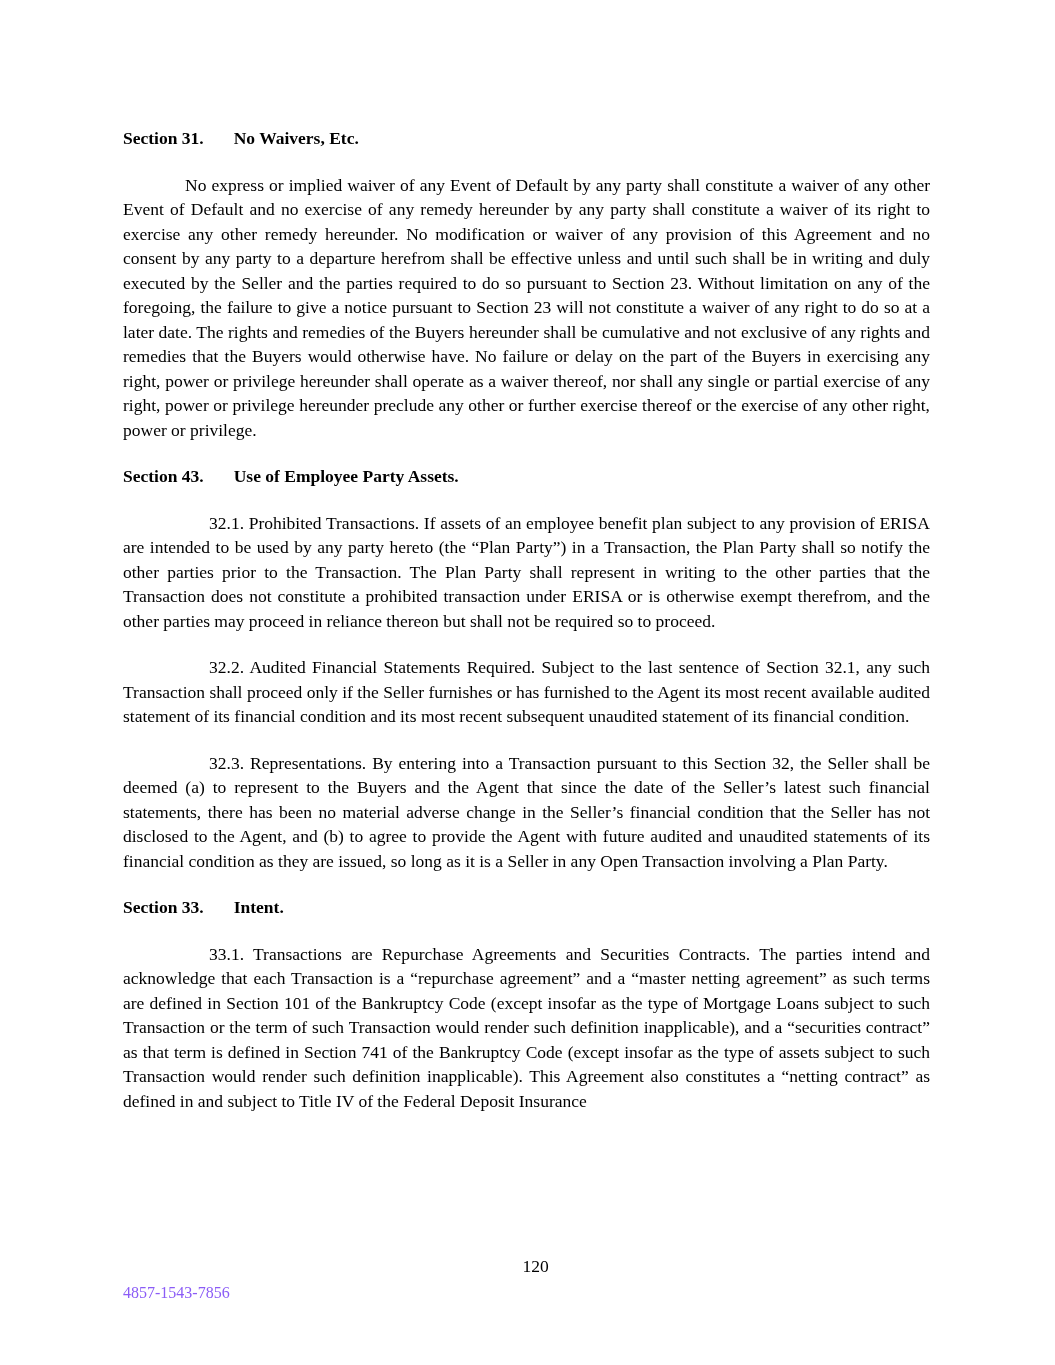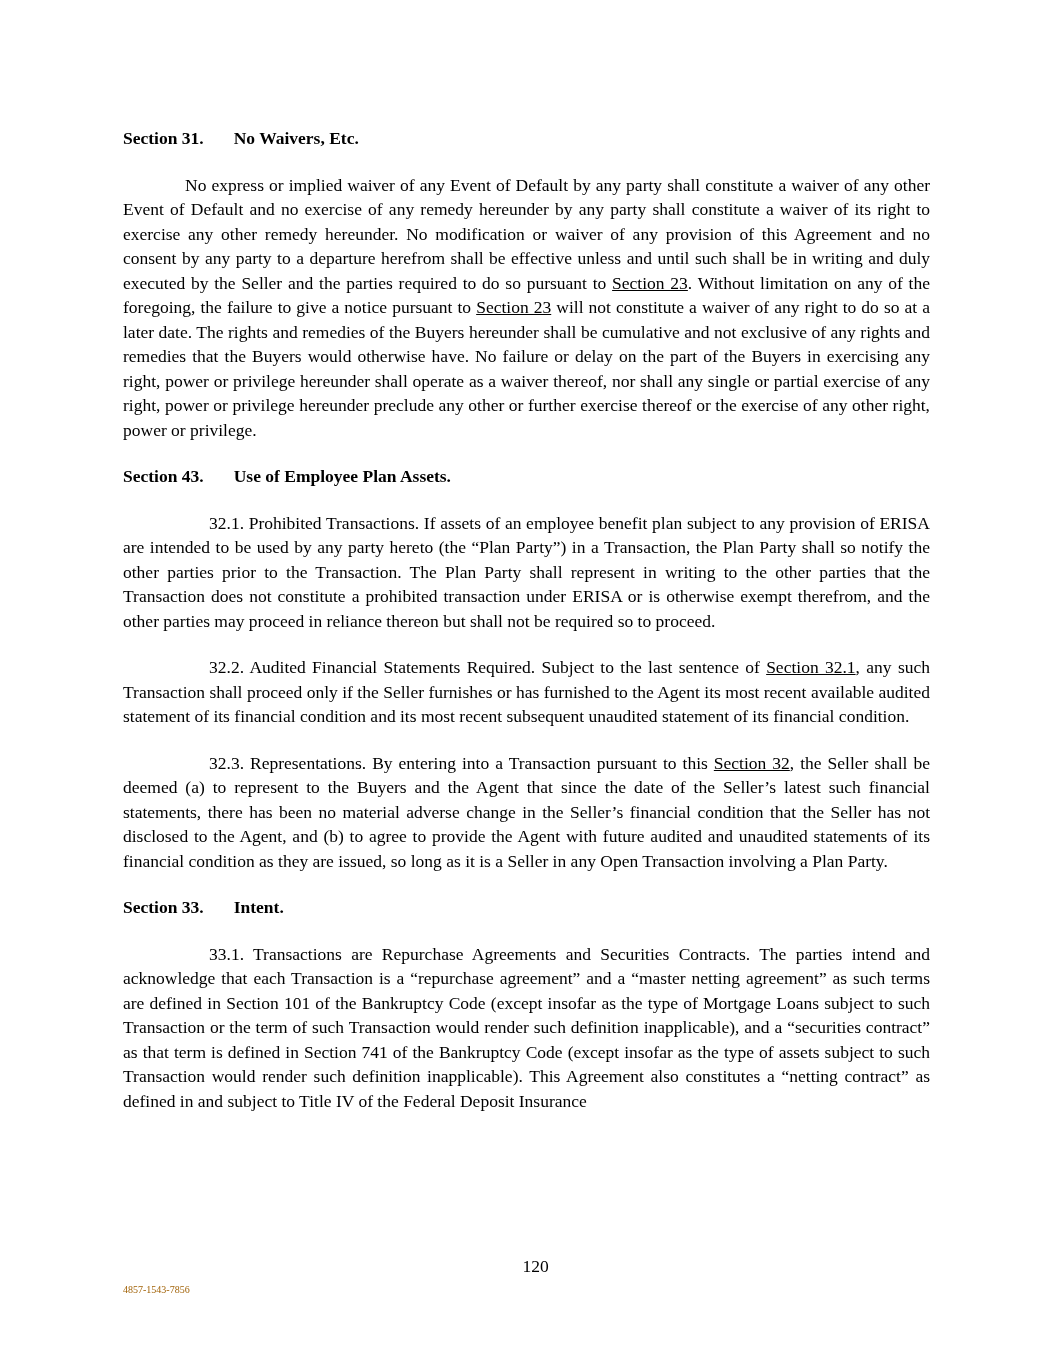--- a/index.html
+++ b/index.html
@@ -29,49 +29,49 @@
   }
   .content p.para {
     text-align: justify;
     text-indent: 62px;
   }
   .content p.para.sub {
     text-indent: 86px;
   }
   .b { font-weight: bold; }
   .i { }
-  .u { text-decoration: underline; }
+  .u { }
   .gap { display: inline-block; width: 30px; }
   .page-number {
     position: absolute;
     left: 16px;
     right: 0;
     top: 1256px;
     text-align: center;
     font-size: 17.5px;
     font-family: "Liberation Serif", "DejaVu Serif", serif;
     color: #000000;
   }
   .doc-id {
     position: absolute;
     left: 123px;
     top: 1284px;
-    font-size: 10px;
+    font-size: 16px;
     font-family: "Liberation Serif", "DejaVu Serif", serif;
-    color: #a16207;
+    color: #8b5cf6;
   }
 </style>
 </head>
 <body>
 
 <div class="page">
   <main class="content">
       <h2 class="heading"><span class="b">Section 31.</span><span class="gap"></span><span class="b">No Waivers, Etc</span><span>.</span></h2>
       <p class="para"><span>No express or implied waiver of any Event of Default by any party shall constitute a waiver of any other Event of Default and no exercise of any remedy hereunder by any party shall constitute a waiver of its right to exercise any other remedy hereunder.  No modification or waiver of any provision of this Agreement and no consent by any party to a departure herefrom shall be effective unless and until such shall be in writing and duly executed by the Seller and the parties required to do so pursuant to </span><span class="u">Section 23</span><span>.  Without limitation on any of the foregoing, the failure to give a notice pursuant to </span><span class="u">Section 23</span><span> will not constitute a waiver of any right to do so at a later date.  The rights and remedies of the Buyers hereunder shall be cumulative and not exclusive of any rights and remedies that the Buyers would otherwise have.  No failure or delay on the part of the Buyers in exercising any right, power or privilege hereunder shall operate as a waiver thereof, nor shall any single or partial exercise of any right, power or privilege hereunder preclude any other or further exercise thereof or the exercise of any other right, power or privilege.</span></p>
-      <h2 class="heading"><span class="b">Section 43.</span><span class="gap"></span><span class="b">Use of Employee Plan Assets</span><span>.</span></h2>
+      <h2 class="heading"><span class="b">Section 43.</span><span class="gap"></span><span class="b">Use of Employee Party Assets</span><span>.</span></h2>
       <p class="para sub"><span>32.1.  </span><span class="i">Prohibited Transactions</span><span>.  If assets of an employee benefit plan subject to any provision of ERISA are intended to be used by any party hereto (the “</span><span class="i">Plan Party</span><span>”) in a Transaction, the Plan Party shall so notify the other parties prior to the Transaction.  The Plan Party shall represent in writing to the other parties that the Transaction does not constitute a prohibited transaction under ERISA or is otherwise exempt therefrom, and the other parties may proceed in reliance thereon but shall not be required so to proceed.</span></p>
       <p class="para sub"><span>32.2.  </span><span class="i">Audited Financial Statements Required</span><span>.  Subject to the last sentence of </span><span class="u">Section 32.1</span><span>, any such Transaction shall proceed only if the Seller furnishes or has furnished to the Agent its most recent available audited statement of its financial condition and its most recent subsequent unaudited statement of its financial condition.</span></p>
       <p class="para sub"><span>32.3.  </span><span class="i">Representations</span><span>.  By entering into a Transaction pursuant to this </span><span class="u">Section 32</span><span>, the Seller shall be deemed (a) to represent to the Buyers and the Agent that since the date of the Seller’s latest such financial statements, there has been no material adverse change in the Seller’s financial condition that the Seller has not disclosed to the Agent, and (b) to agree to provide the Agent with future audited and unaudited statements of its financial condition as they are issued, so long as it is a Seller in any Open Transaction involving a Plan Party.</span></p>
       <h2 class="heading"><span class="b">Section 33.</span><span class="gap"></span><span class="b">Intent</span><span>.</span></h2>
       <p class="para sub"><span>33.1.  </span><span class="i">Transactions are Repurchase Agreements  and Securities Contracts</span><span>.  The parties intend and acknowledge that each Transaction is a “repurchase agreement” and a “master netting agreement” as such terms are defined in Section 101 of the Bankruptcy Code (except insofar as the type of Mortgage Loans subject to such Transaction or the term of such Transaction would render such definition inapplicable), and a “securities contract” as that term is defined in Section 741 of the Bankruptcy Code (except insofar as the type of assets subject to such Transaction would render such definition inapplicable).  This Agreement also constitutes a “netting contract” as defined in and subject to Title IV of the Federal Deposit Insurance</span></p>
     </main>
   <div class="page-number">120</div>
   <div class="doc-id">4857-1543-7856</div>
 </div>
 

